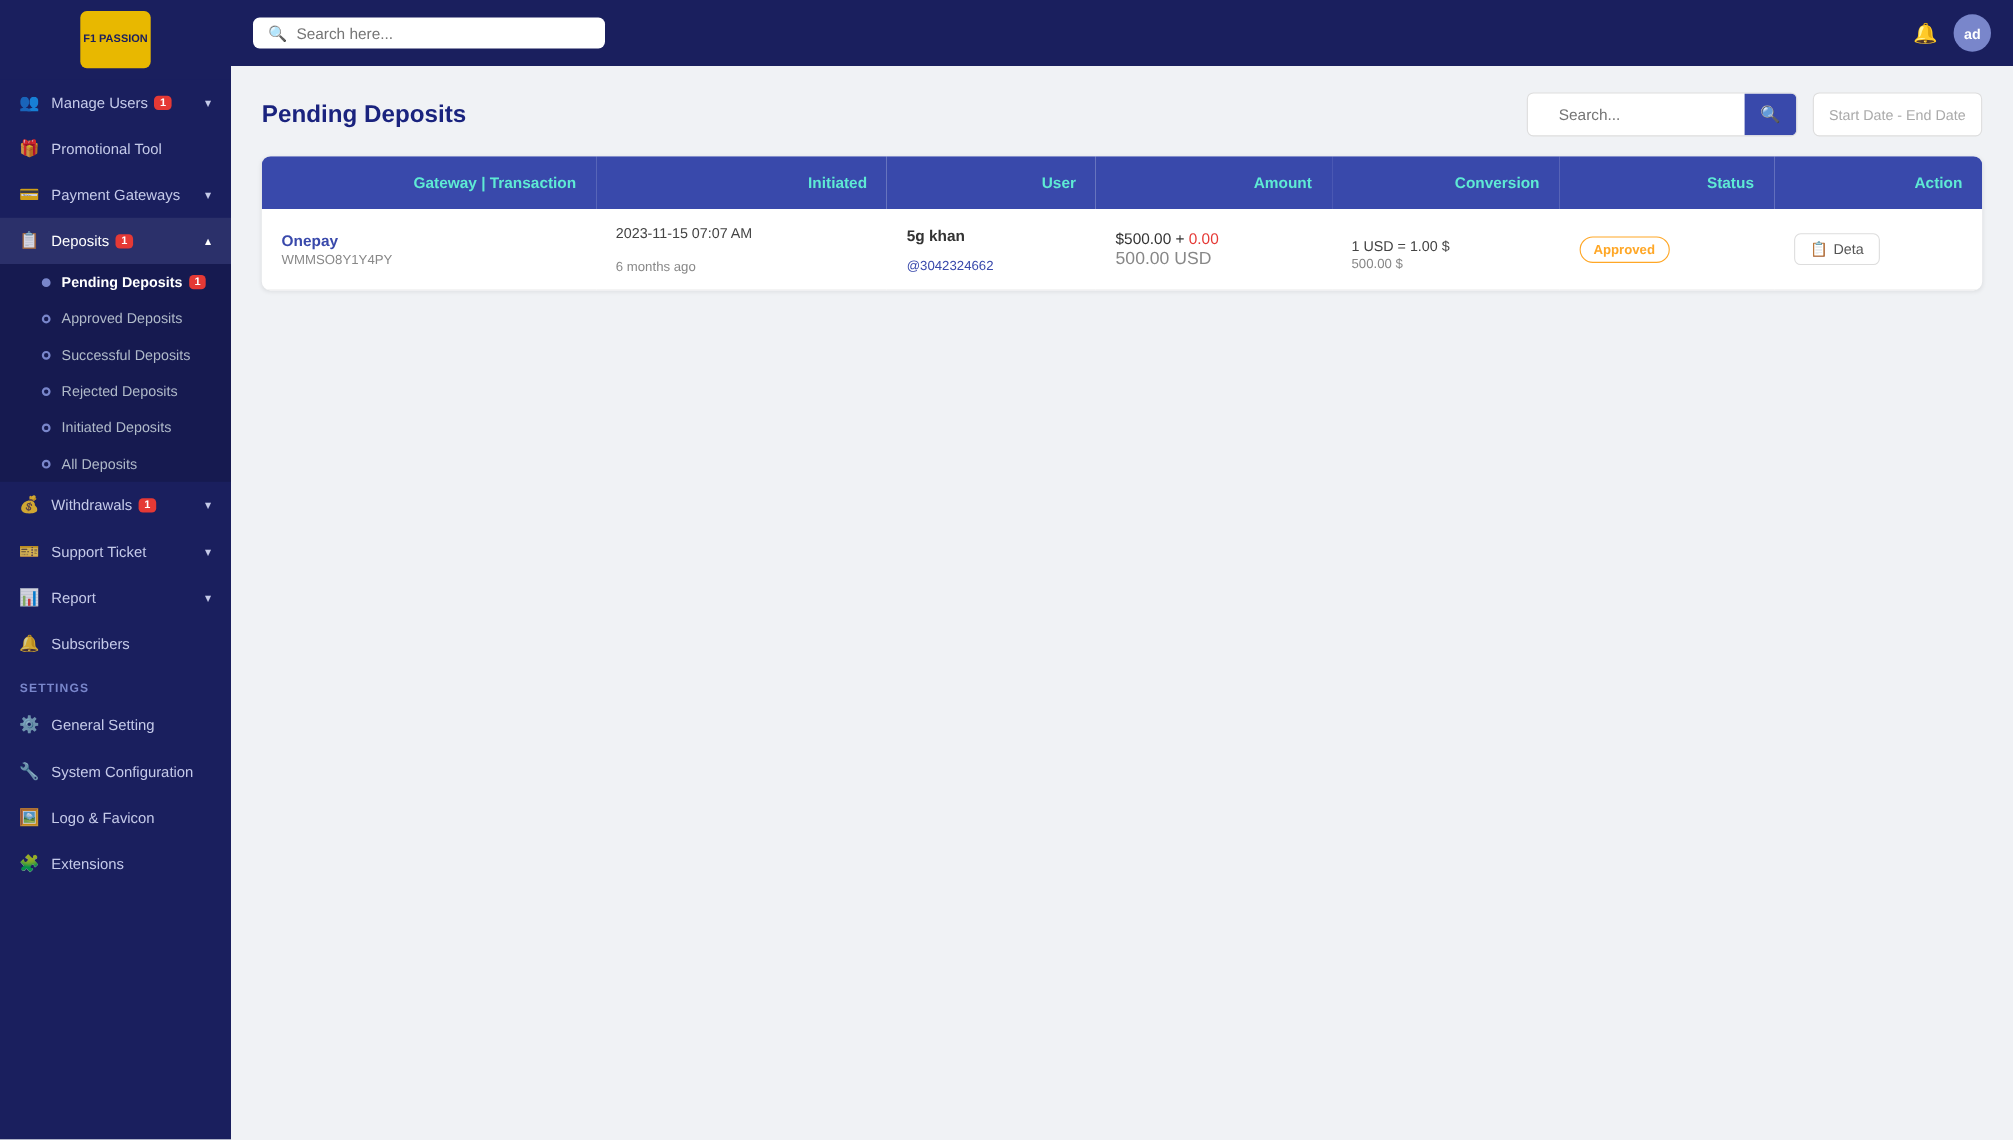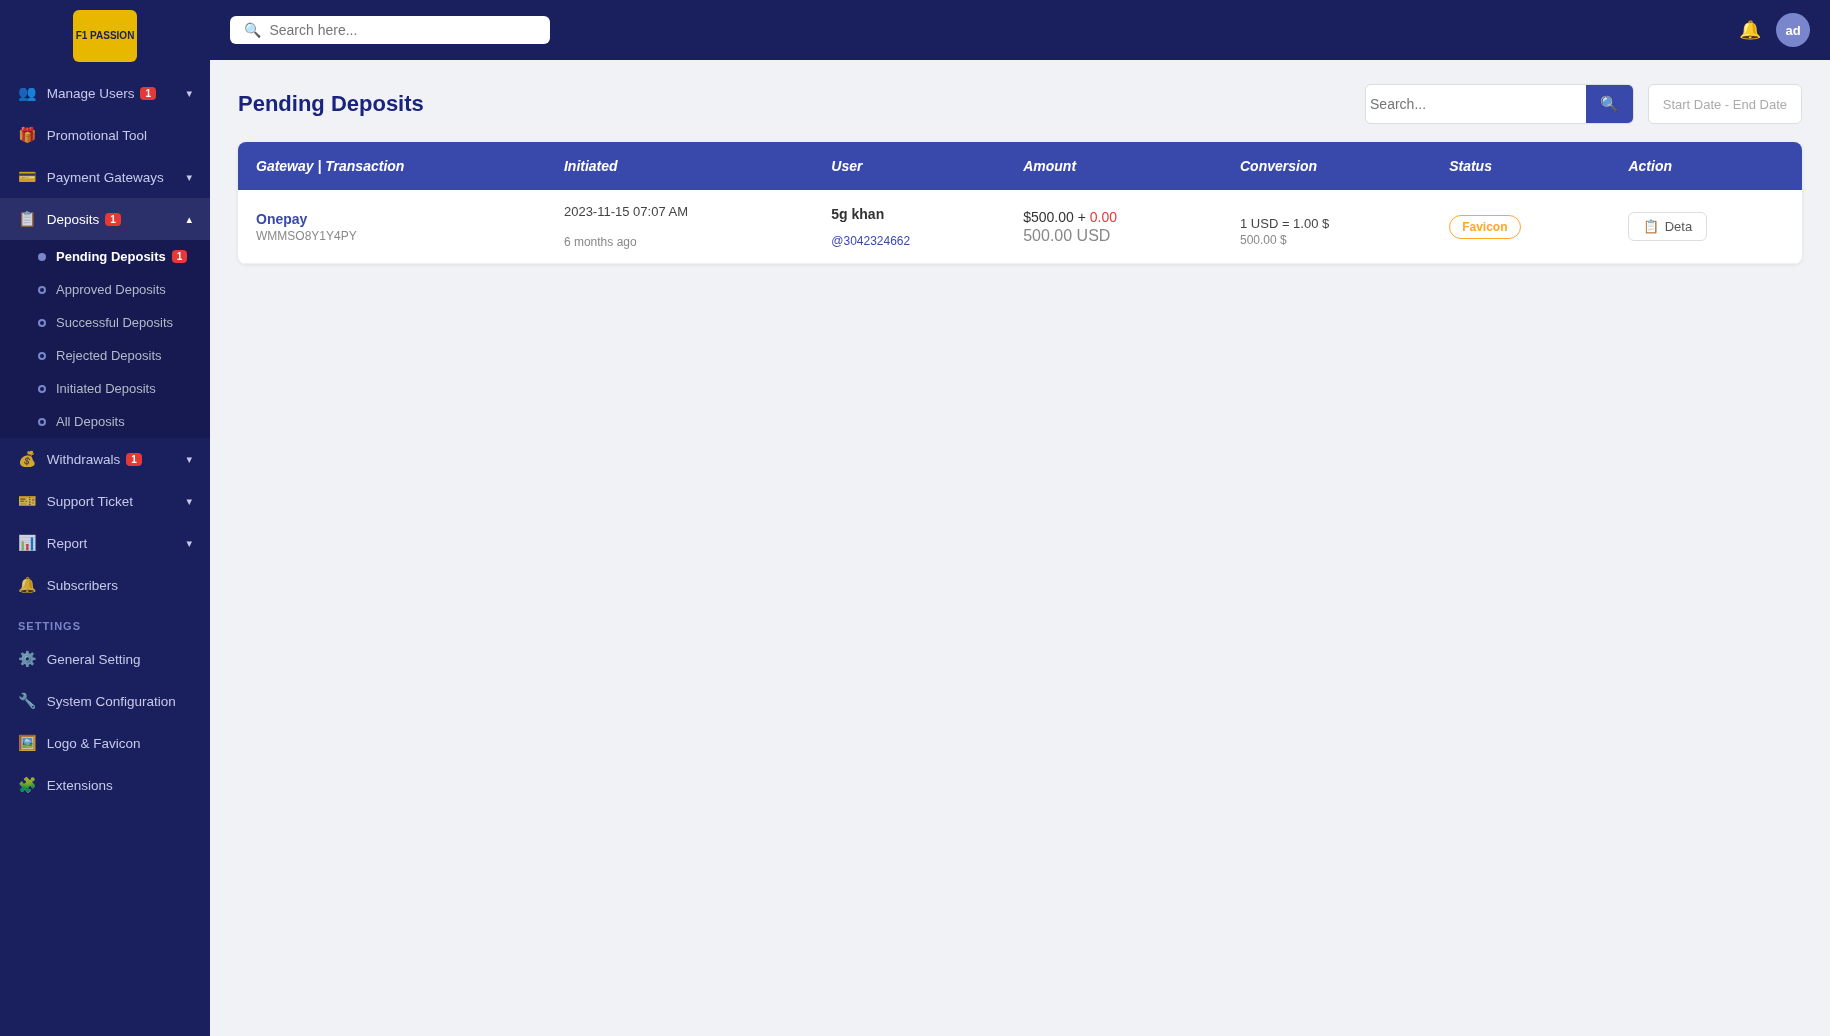--- a/index.html
+++ b/index.html
@@ -171,24 +171,24 @@
       align-items: center;
       background: #fff;
       border: 1px solid #ddd;
       border-radius: 6px;
       overflow: hidden;
       height: 40px;
     }
     .header-search input {
       border: none;
       outline: none;
-      padding: 0 4px;
+      padding: 0 28px;
       font-size: 14px;
       color: #701a75;
-      width: 220px;
+      width: 197px;
     }
     .header-search-btn {
       background: #3949ab;
       border: none;
       color: #fff;
       padding: 0 14px;
       height: 100%;
       cursor: pointer;
       font-size: 15px;
     }
@@ -214,27 +214,26 @@
       box-shadow: 0 1px 4px rgba(0,0,0,0.08);
     }
     table {
       width: 100%;
       border-collapse: collapse;
     }
     thead tr {
       background: #3949ab;
     }
     thead th {
-      color: #ffffff;
+      color: #5eead4;
       padding: 16px 18px;
-      text-align: left;
+      text-align: right;
       font-size: 14px;
       font-weight: 600;
       white-space: nowrap;
-      font-style: italic;
     }
     tbody tr {
       border-bottom: 1px solid #f0f0f0;
     }
     tbody td {
       padding: 14px 18px;
       font-size: 13.5px;
       color: #444;
       vertical-align: middle;
     }
@@ -455,21 +454,21 @@
               </div>
               <div class="amount-usd">500.00 USD</div>
             </td>
 
             <td>
               <div class="conversion-rate">1 USD = 1.00 $</div>
               <div class="conversion-total">500.00 $</div>
             </td>
 
             <td>
-              <span class="status-badge">Favicon</span>
+              <span class="status-badge">Approved</span>
             </td>
 
             <td>
               <button class="detail-btn">
                 <span>📋</span>
                 <span>Deta</span>
               </button>
             </td>
           </tr>
         </tbody>

